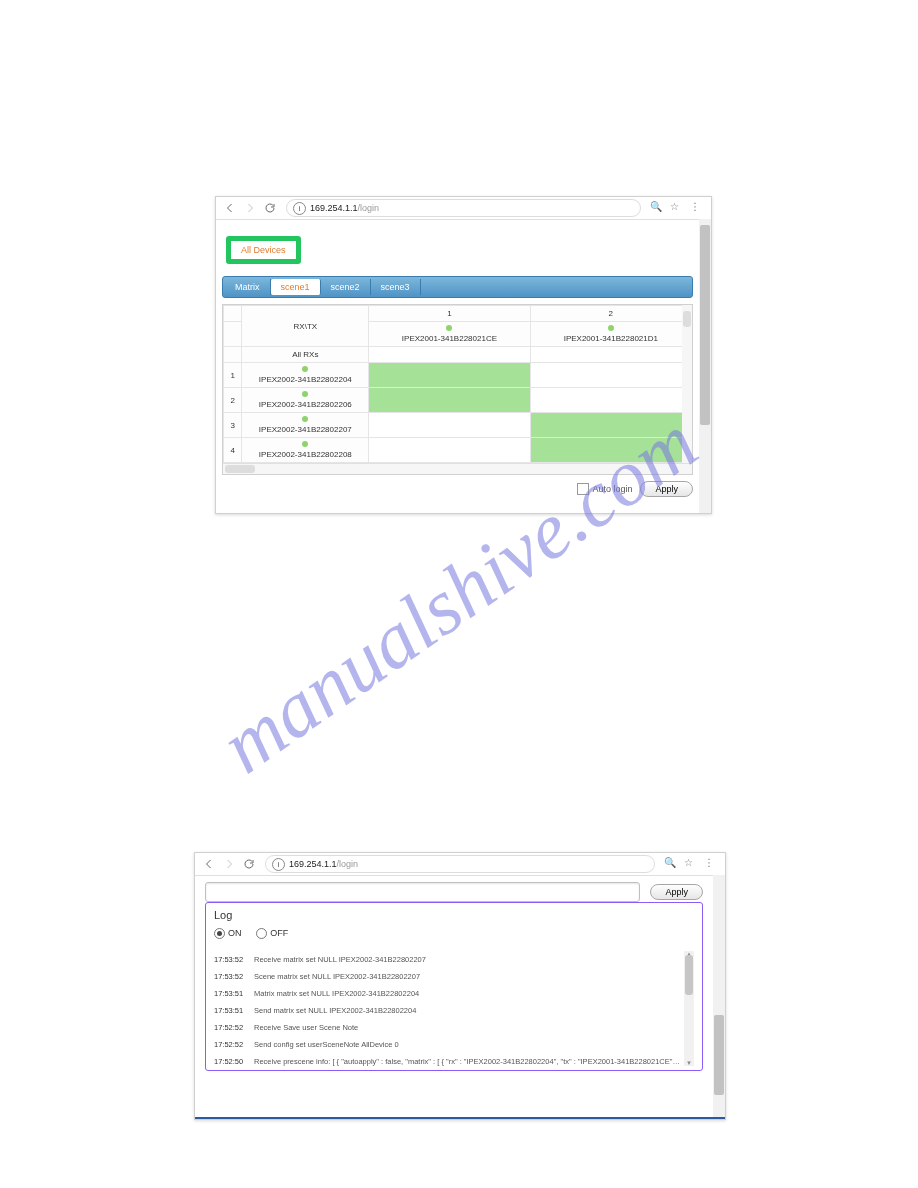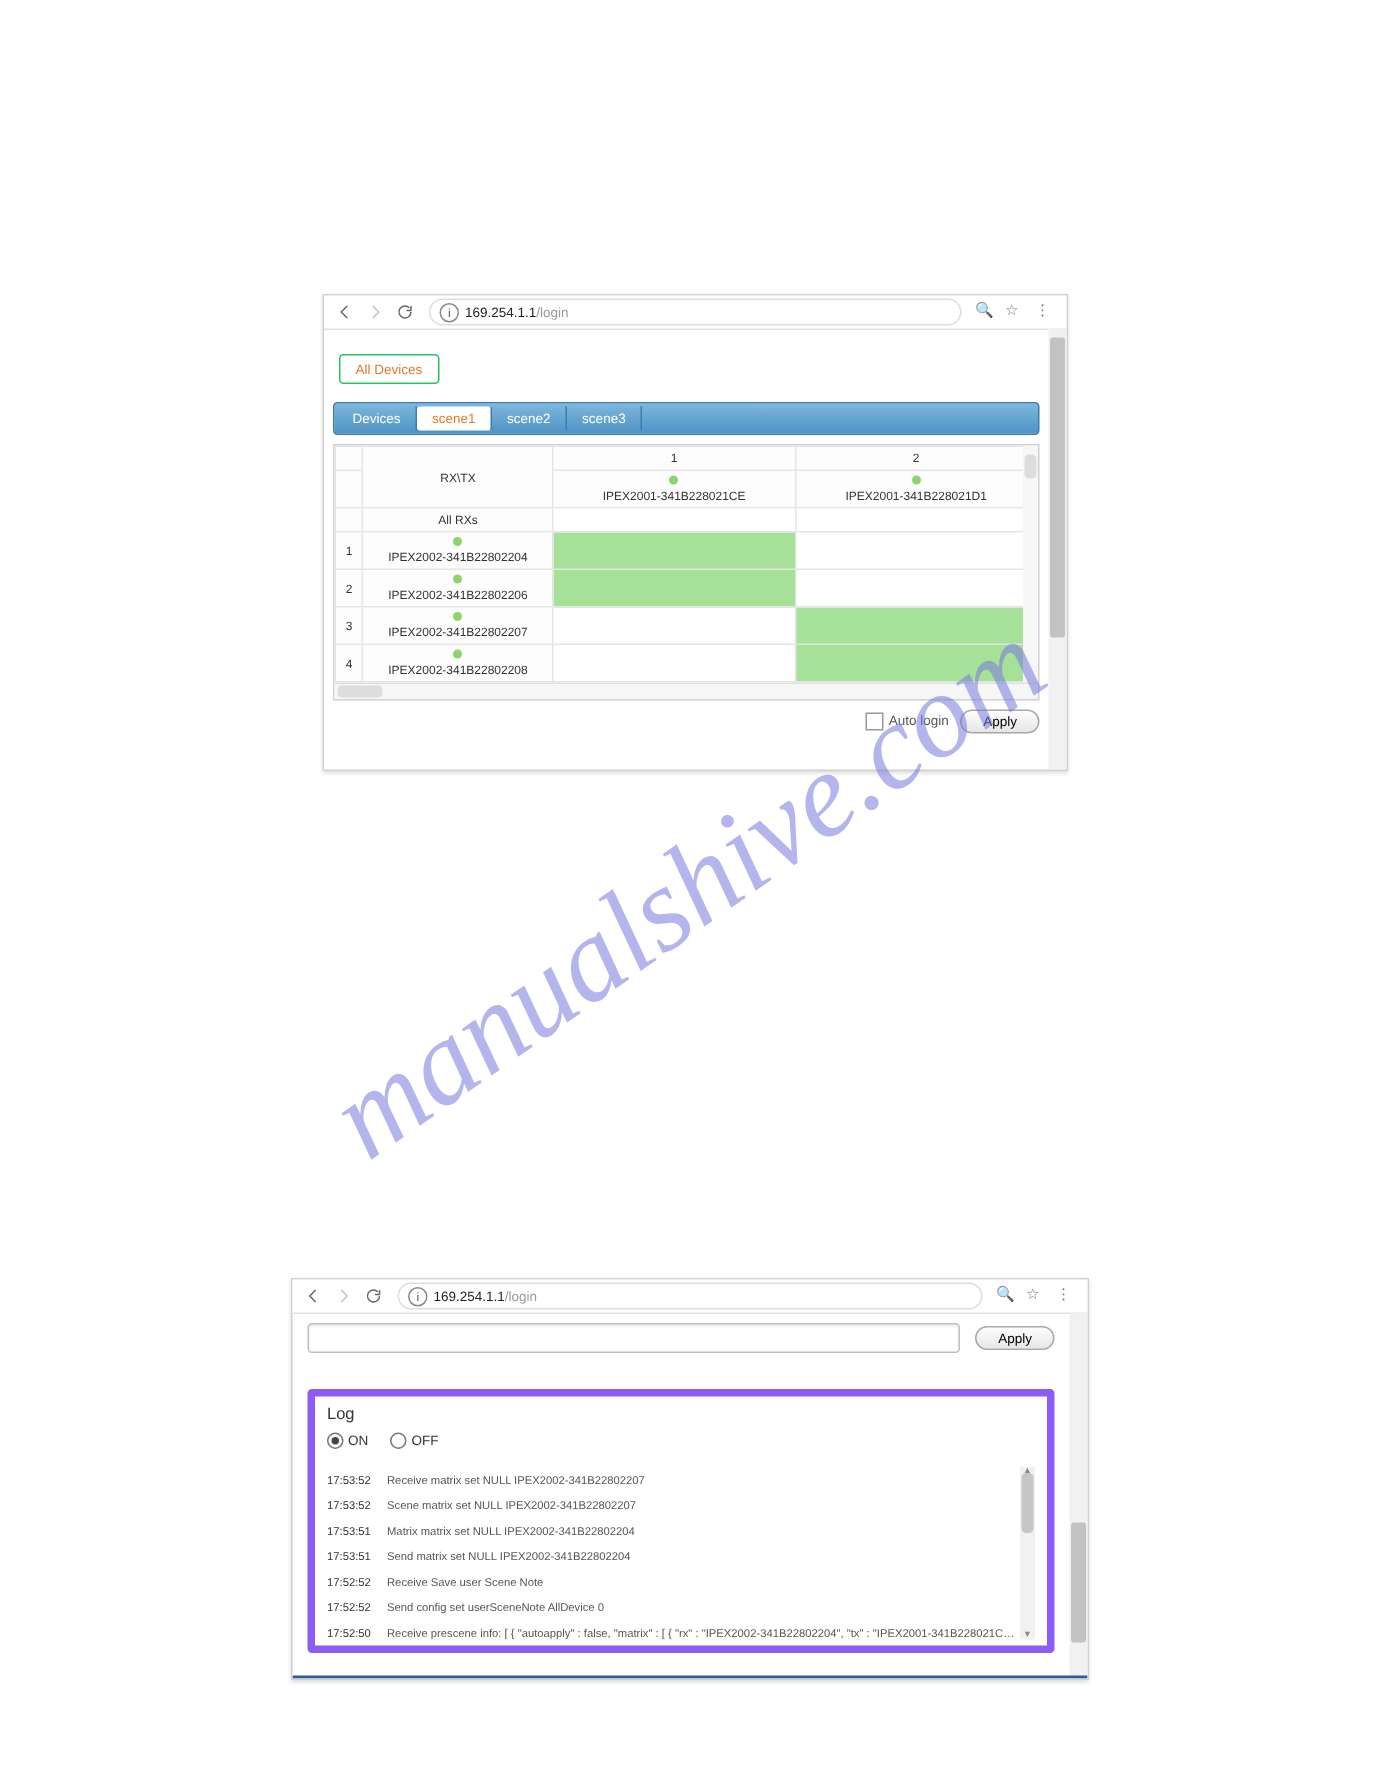--- a/index.html
+++ b/index.html
@@ -15,21 +15,21 @@
 .urlbox .info{width:11px;height:11px;border:1px solid #888;border-radius:50%;margin-right:4px;font-size:8px;line-height:11px;text-align:center;color:#555}
 .urlhost{color:#222}
 .addr-right{display:flex;align-items:center}
 .addr-right .ico{width:14px;height:14px;margin:0 3px;color:#777}
 .scrollgutter{position:absolute;right:0;top:22px;bottom:0;width:12px;background:#f1f1f1}
 .scrollthumb{position:absolute;left:1px;width:10px;background:#c2c2c2;border-radius:2px}
 .body-inner{padding:6px;margin-right:12px}
 .navtabs{background:#4f93c5;background:linear-gradient(#7db7dc,#4f93c5);border:1px solid #3a7cad;border-radius:3px;display:flex;padding:2px}
 .navtab{padding:4px 10px;font-size:9px;color:#fff;border-right:1px solid #3a7cad;cursor:pointer}
 .navtab.active{background:#fff;color:#e07b2e;border-radius:2px}
-.btn-all{display:inline-block;margin:10px 4px 8px 4px;padding:4px 10px;border:1px solid #22c55e;border-radius:3px;color:#e07b2e;font-size:9px;background:#fff;cursor:pointer}
+.btn-all{display:inline-block;margin:10px 4px 8px 4px;padding:4px 10px;border:5px solid #22c55e;border-radius:3px;color:#e07b2e;font-size:9px;background:#fff;cursor:pointer}
 .subtabs{background:linear-gradient(#7db7dc,#4f93c5);border:1px solid #3a7cad;border-radius:3px;display:flex;padding:2px;margin-top:4px}
 .subtab{padding:3px 10px;font-size:9px;color:#fff;border-right:1px solid #3a7cad;cursor:pointer}
 .subtab.active{background:#fff;color:#e07b2e;border-radius:2px}
 .matrix-wrap{border:1px solid #d0d0d0;margin-top:6px;position:relative;background:#fff}
 .matrix-table{width:100%;border-collapse:collapse;table-layout:fixed}
 .matrix-table td,.matrix-table th{border:1px solid #e5e5e5;font-size:8px;text-align:center;padding:3px 2px;vertical-align:middle}
 .matrix-table th{font-weight:normal;background:#fdfdfd}
 .col-idx{width:16px}
 .col-dev{width:110px}
 .col-tx{width:140px}
@@ -41,21 +41,21 @@
 .vthumb-mini{position:absolute;left:1px;top:6px;width:8px;height:16px;background:#ddd;border-radius:3px}
 .footer-row{display:flex;justify-content:flex-end;align-items:center;margin-top:6px;gap:8px}
 .chk{width:10px;height:10px;border:1px solid #999;background:#fff;display:inline-block;margin-right:3px;vertical-align:middle}
 .btn-apply{padding:2px 14px;border:1px solid #a7a7a7;border-radius:9px;background:linear-gradient(#fefefe,#e6e6e6);font-size:9px;cursor:pointer}
 .auto-lbl{font-size:9px;color:#555}
 
 .s2-inner{padding:6px 10px;margin-right:12px}
 .s2-title{font-size:11px;color:#222;margin:2px 0 4px 2px}
 .s2-row{display:flex;align-items:center;gap:10px}
 .s2-input{flex:1;height:18px;border:1px solid #bfbfbf;border-radius:3px;box-shadow:inset 0 1px 2px rgba(0,0,0,.1)}
-.logbox{border:5px solid #8b5cf6;border-radius:3px;margin-top:24px;padding:6px 8px 4px 8px}
+.logbox{border:1px solid #8b5cf6;border-radius:3px;margin-top:0;padding:6px 8px 4px 8px}
 .log-title{font-size:11px;margin-bottom:6px}
 .radio{width:9px;height:9px;border:1px solid #777;border-radius:50%;display:inline-block;margin-right:3px;vertical-align:middle;position:relative}
 .radio.sel::after{content:"";position:absolute;left:2px;top:2px;width:5px;height:5px;border-radius:50%;background:#444}
 .radio-lbl{font-size:9px;margin-right:12px}
 .log-list{margin-top:12px;max-height:115px;overflow:hidden;position:relative;padding-right:12px}
 .log-line{font-size:7.5px;color:#555;padding:4px 0;white-space:nowrap;overflow:hidden;text-overflow:ellipsis}
 .log-time{display:inline-block;width:40px;color:#333}
 .log-scroll{position:absolute;right:0;top:0;bottom:0;width:10px;background:#f1f1f1}
 .log-sthumb{position:absolute;left:1px;top:4px;width:8px;height:40px;background:#c6c6c6;border-radius:3px}
 .log-arrow{position:absolute;left:2px;width:6px;height:6px;font-size:7px;color:#888;text-align:center;line-height:6px}
@@ -96,21 +96,21 @@
   </div>
   <div class="scrollgutter">
         <div class="scrollthumb" style="top:6px;height:200px"></div>
       </div>
 
   <div class="body-inner">
 
     <span class="btn-all">All Devices</span>
 
     <div class="subtabs">
-      <div class="subtab">Devices</div>
+      <div class="subtab">Matrix</div>
       <div class="subtab active">scene1</div>
       <div class="subtab">scene2</div>
       <div class="subtab">scene3</div>
     </div>
 
     <div class="matrix-wrap">
       <div class="vscroll-mini">
             <div class="vthumb-mini"></div>
           </div>
       <table class="matrix-table">

